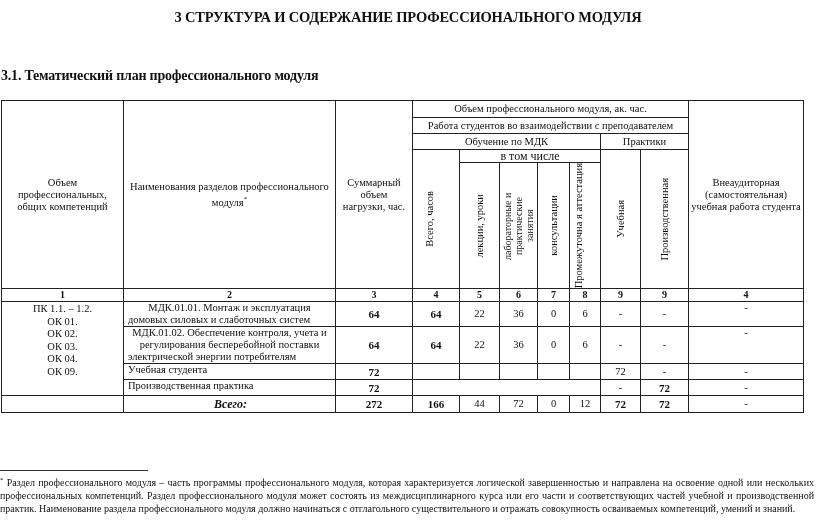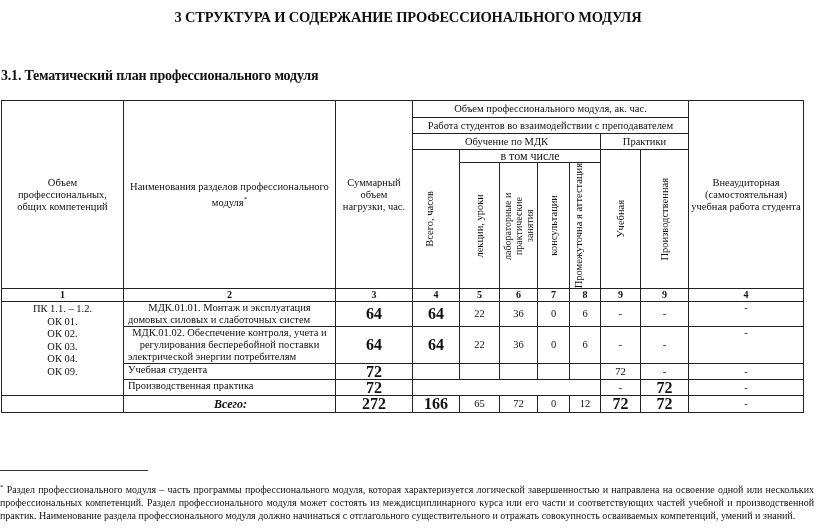--- a/index.html
+++ b/index.html
@@ -7,28 +7,28 @@
          font-family:"Liberation Serif", serif; color:#111; }
   .h1 { position:absolute; top:9px; left:0; width:816px; text-align:center;
         font-weight:bold; font-size:14.5px; letter-spacing:-0.2px; }
   .h2 { position:absolute; top:68px; left:1px; font-weight:bold; font-size:14px; letter-spacing:-0.2px;text-align:center; }
   table.plan { position:absolute; top:100px; left:1px; border-collapse:collapse;
                table-layout:fixed; width:802px; font-size:10.5px; }
   table.plan td { border:1px solid #222; padding:0 2px; text-align:center;
                   vertical-align:middle; line-height:12px; overflow:hidden; }
   .vert { display:block; writing-mode:vertical-rl; transform:rotate(180deg);
           margin:0 auto; text-align:center; line-height:11px; font-size:10.5px; }
-  .b { font-weight:bold; font-size:16px;margin-top:39px; }
+  .b { font-weight:bold; font-size:11px;margin-top:39px; }
   .num td { font-weight:bold; font-size:10px; height:11px; }
   .left { text-align:left; text-align-last:left; padding:0 4px !important; vertical-align:top !important; }
   .codes { vertical-align:top !important; line-height:12.5px !important; padding-top:1px !important; }
   .total-label { text-align:right; font-weight:bold; font-style:italic; font-size:12px; padding-left:4px !important; }
   .fn-sep { position:absolute; top:470px; left:0; width:148px; border-top:1px solid #333; }
   .fn { position:absolute; top:474px; left:0; width:814px; font-size:10px; line-height:13px;
-        text-align:justify; text-align-last:left;margin-top:7px; }
+        text-align:justify; text-align-last:left; }
   sup { font-size:7px; }
 </style>
 </head>
 <body>
 
 <div class="h1">3 СТРУКТУРА И СОДЕРЖАНИЕ ПРОФЕССИОНАЛЬНОГО МОДУЛЯ</div>
 <div class="h2">3.1. Тематический план профессионального модуля</div>
 
 <table class="plan">
   <colgroup>
@@ -148,21 +148,21 @@
     <td colspan="5"></td>
     <td>-</td>
         <td class="b">72</td>
     <td>-</td>
   </tr>
   <tr style="height:17px">
     <td></td>
     <td class="total-label">Всего:</td>
     <td class="b">272</td>
         <td class="b">166</td>
-    <td>65</td>
+    <td>44</td>
         <td>72</td>
     <td>0</td>
         <td>12</td>
     <td class="b">72</td>
         <td class="b">72</td>
     <td>-</td>
   </tr>
 </tbody>
   </table>
 

